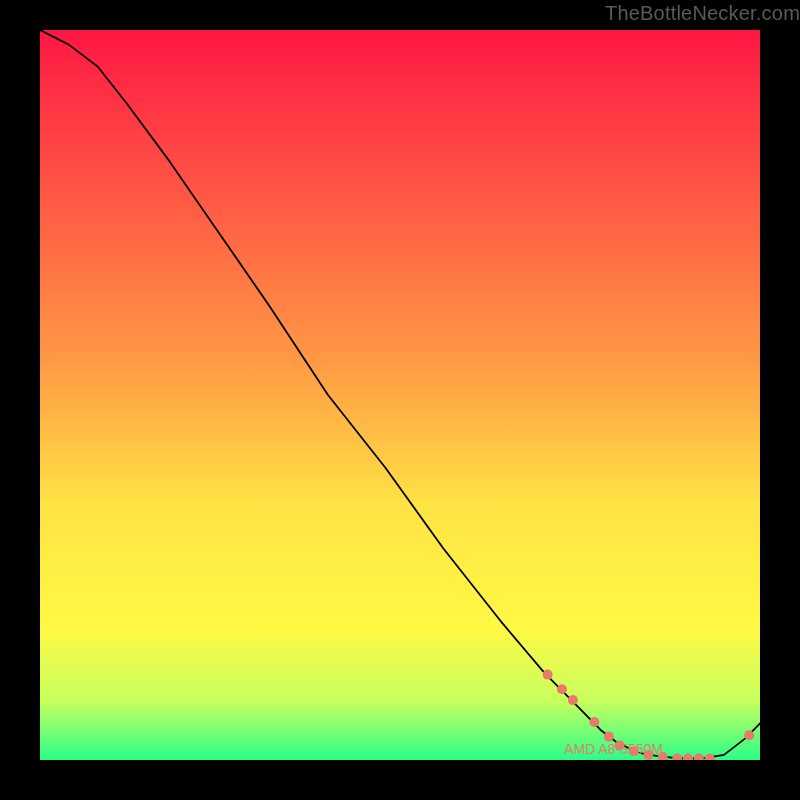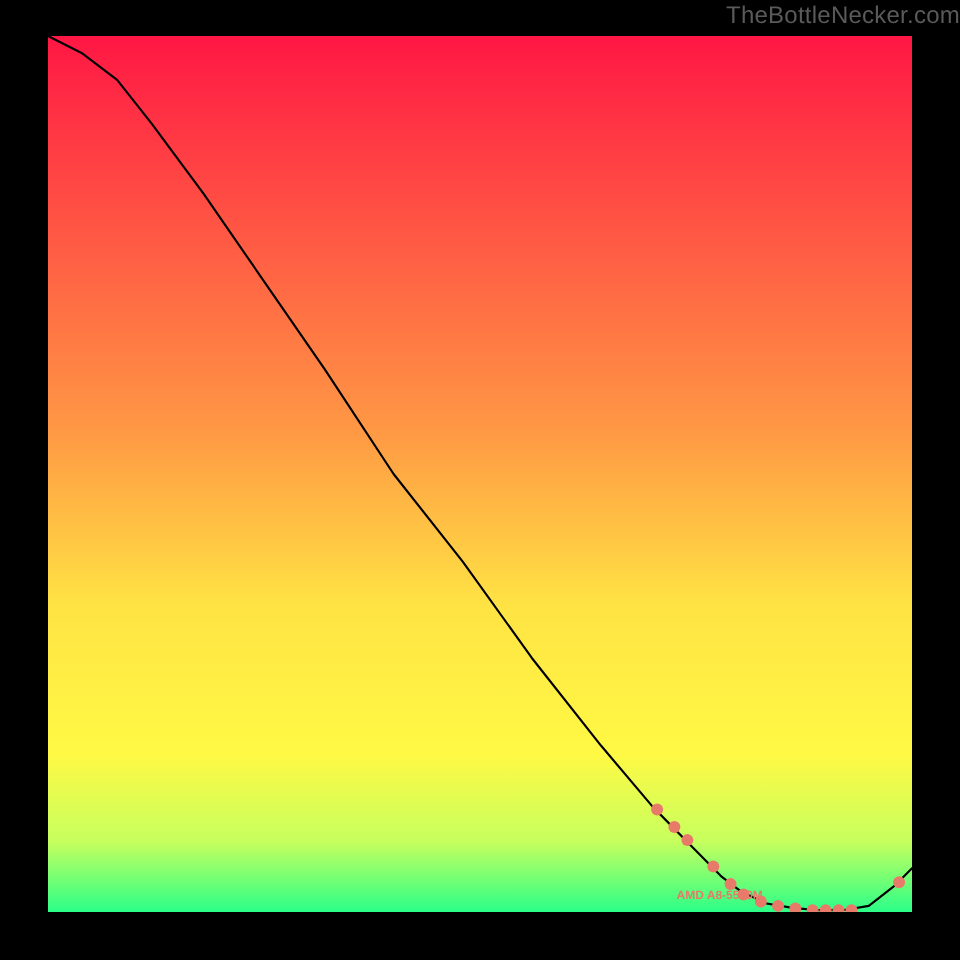--- a/index.html
+++ b/index.html
@@ -37,22 +37,22 @@
     position: absolute;
     left: 0;
     top: 0;
     width: 720px;
     height: 730px;
     display: block;
   }
   .legend {
     position: absolute;
     color: #e87a6a;
-    font-size: 10px;
-    font-weight: bold;
+    font-size: 14px;
+    font-weight: normal;
     white-space: nowrap;
     pointer-events: none;
   }
 </style>
 </head>
 <body>
 <div class="canvas">
   <div class="attribution">TheBottleNecker.com</div>
   <div class="plot-area">
     <svg class="plot" viewBox="0 0 720 730">

